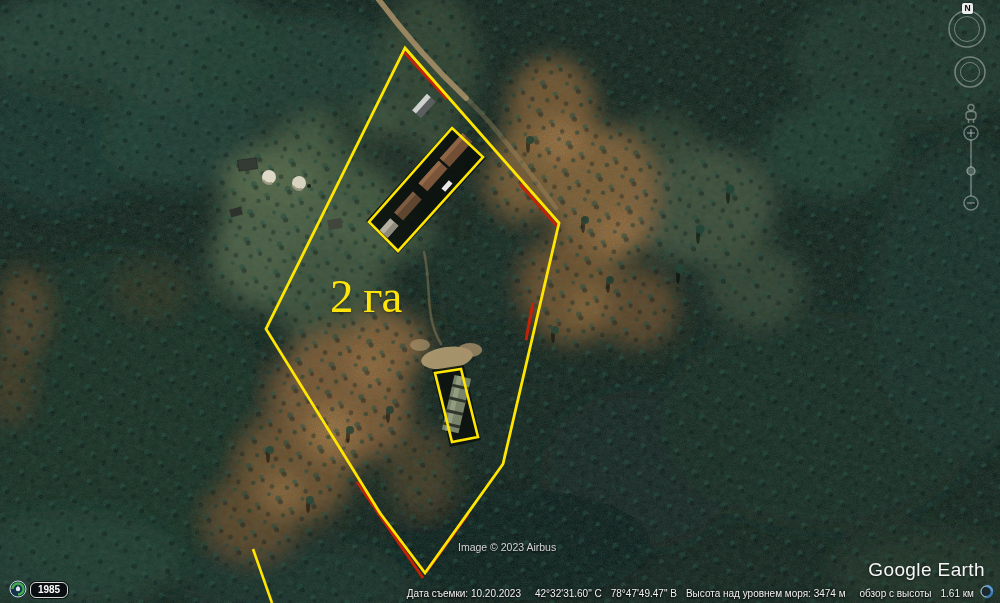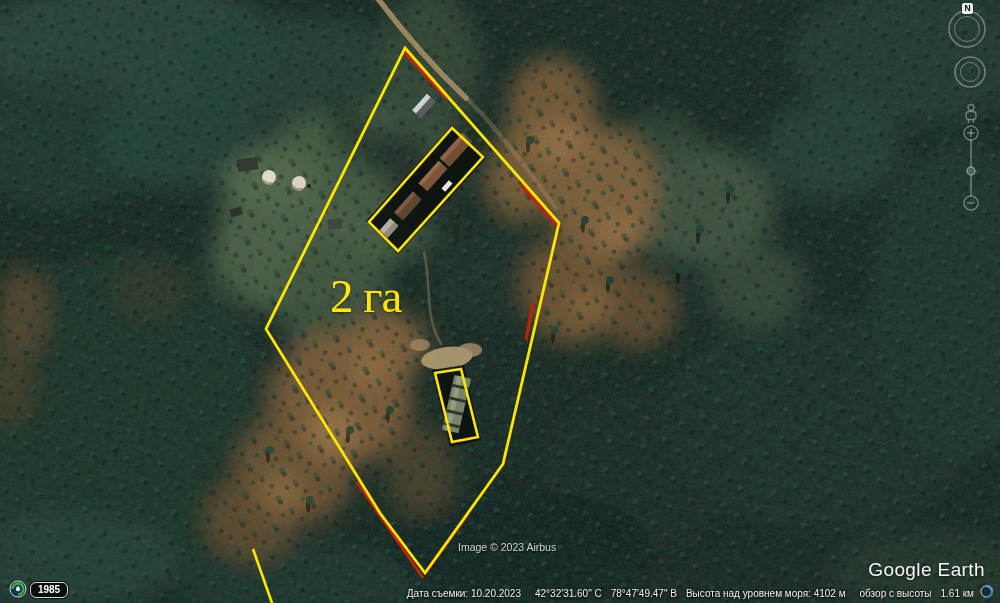--- a/index.html
+++ b/index.html
@@ -282,21 +282,21 @@
     <path d="M3.5,9 l-1.8,-1.2 3,-0.6 z" fill="#3fae49"></path>
     <circle cx="9" cy="9" r="2.2" fill="#dfe9ef"></circle>
     <line x1="9" y1="9" x2="9" y2="5.8" stroke="#dfe9ef" stroke-width="1"></line>
   </svg>
   <div id="year-box">1985</div>
 
   <div id="status-bar">
     <span>Дата съемки: 10.20.2023</span>
     <span class="sep14">42°32'31.60" С</span>
     <span class="sep9">78°47'49.47" В</span>
-    <span class="sep9">Высота над уровнем моря:  4102 м</span>
+    <span class="sep9">Высота над уровнем моря:  3474 м</span>
     <span class="sep14">обзор с высоты</span>
     <span class="sep9">1.61 км</span>
     <svg id="stream-icon" width="15" height="15" viewBox="0 0 15 15">
       <circle cx="7.5" cy="7.5" r="5.5" fill="rgba(10,25,45,.45)" stroke="#cfe2f3" stroke-width="1"></circle>
       <path d="M7.5,2 a5.5,5.5 0 0 1 5.5,5.5" stroke="#5b9bd5" stroke-width="2.6" fill="none"></path>
       <path d="M13,7.5 a5.5,5.5 0 0 1 -5.5,5.5" stroke="#3e7ab8" stroke-width="2.6" fill="none"></path>
     </svg>
   </div>
 
 </div>

